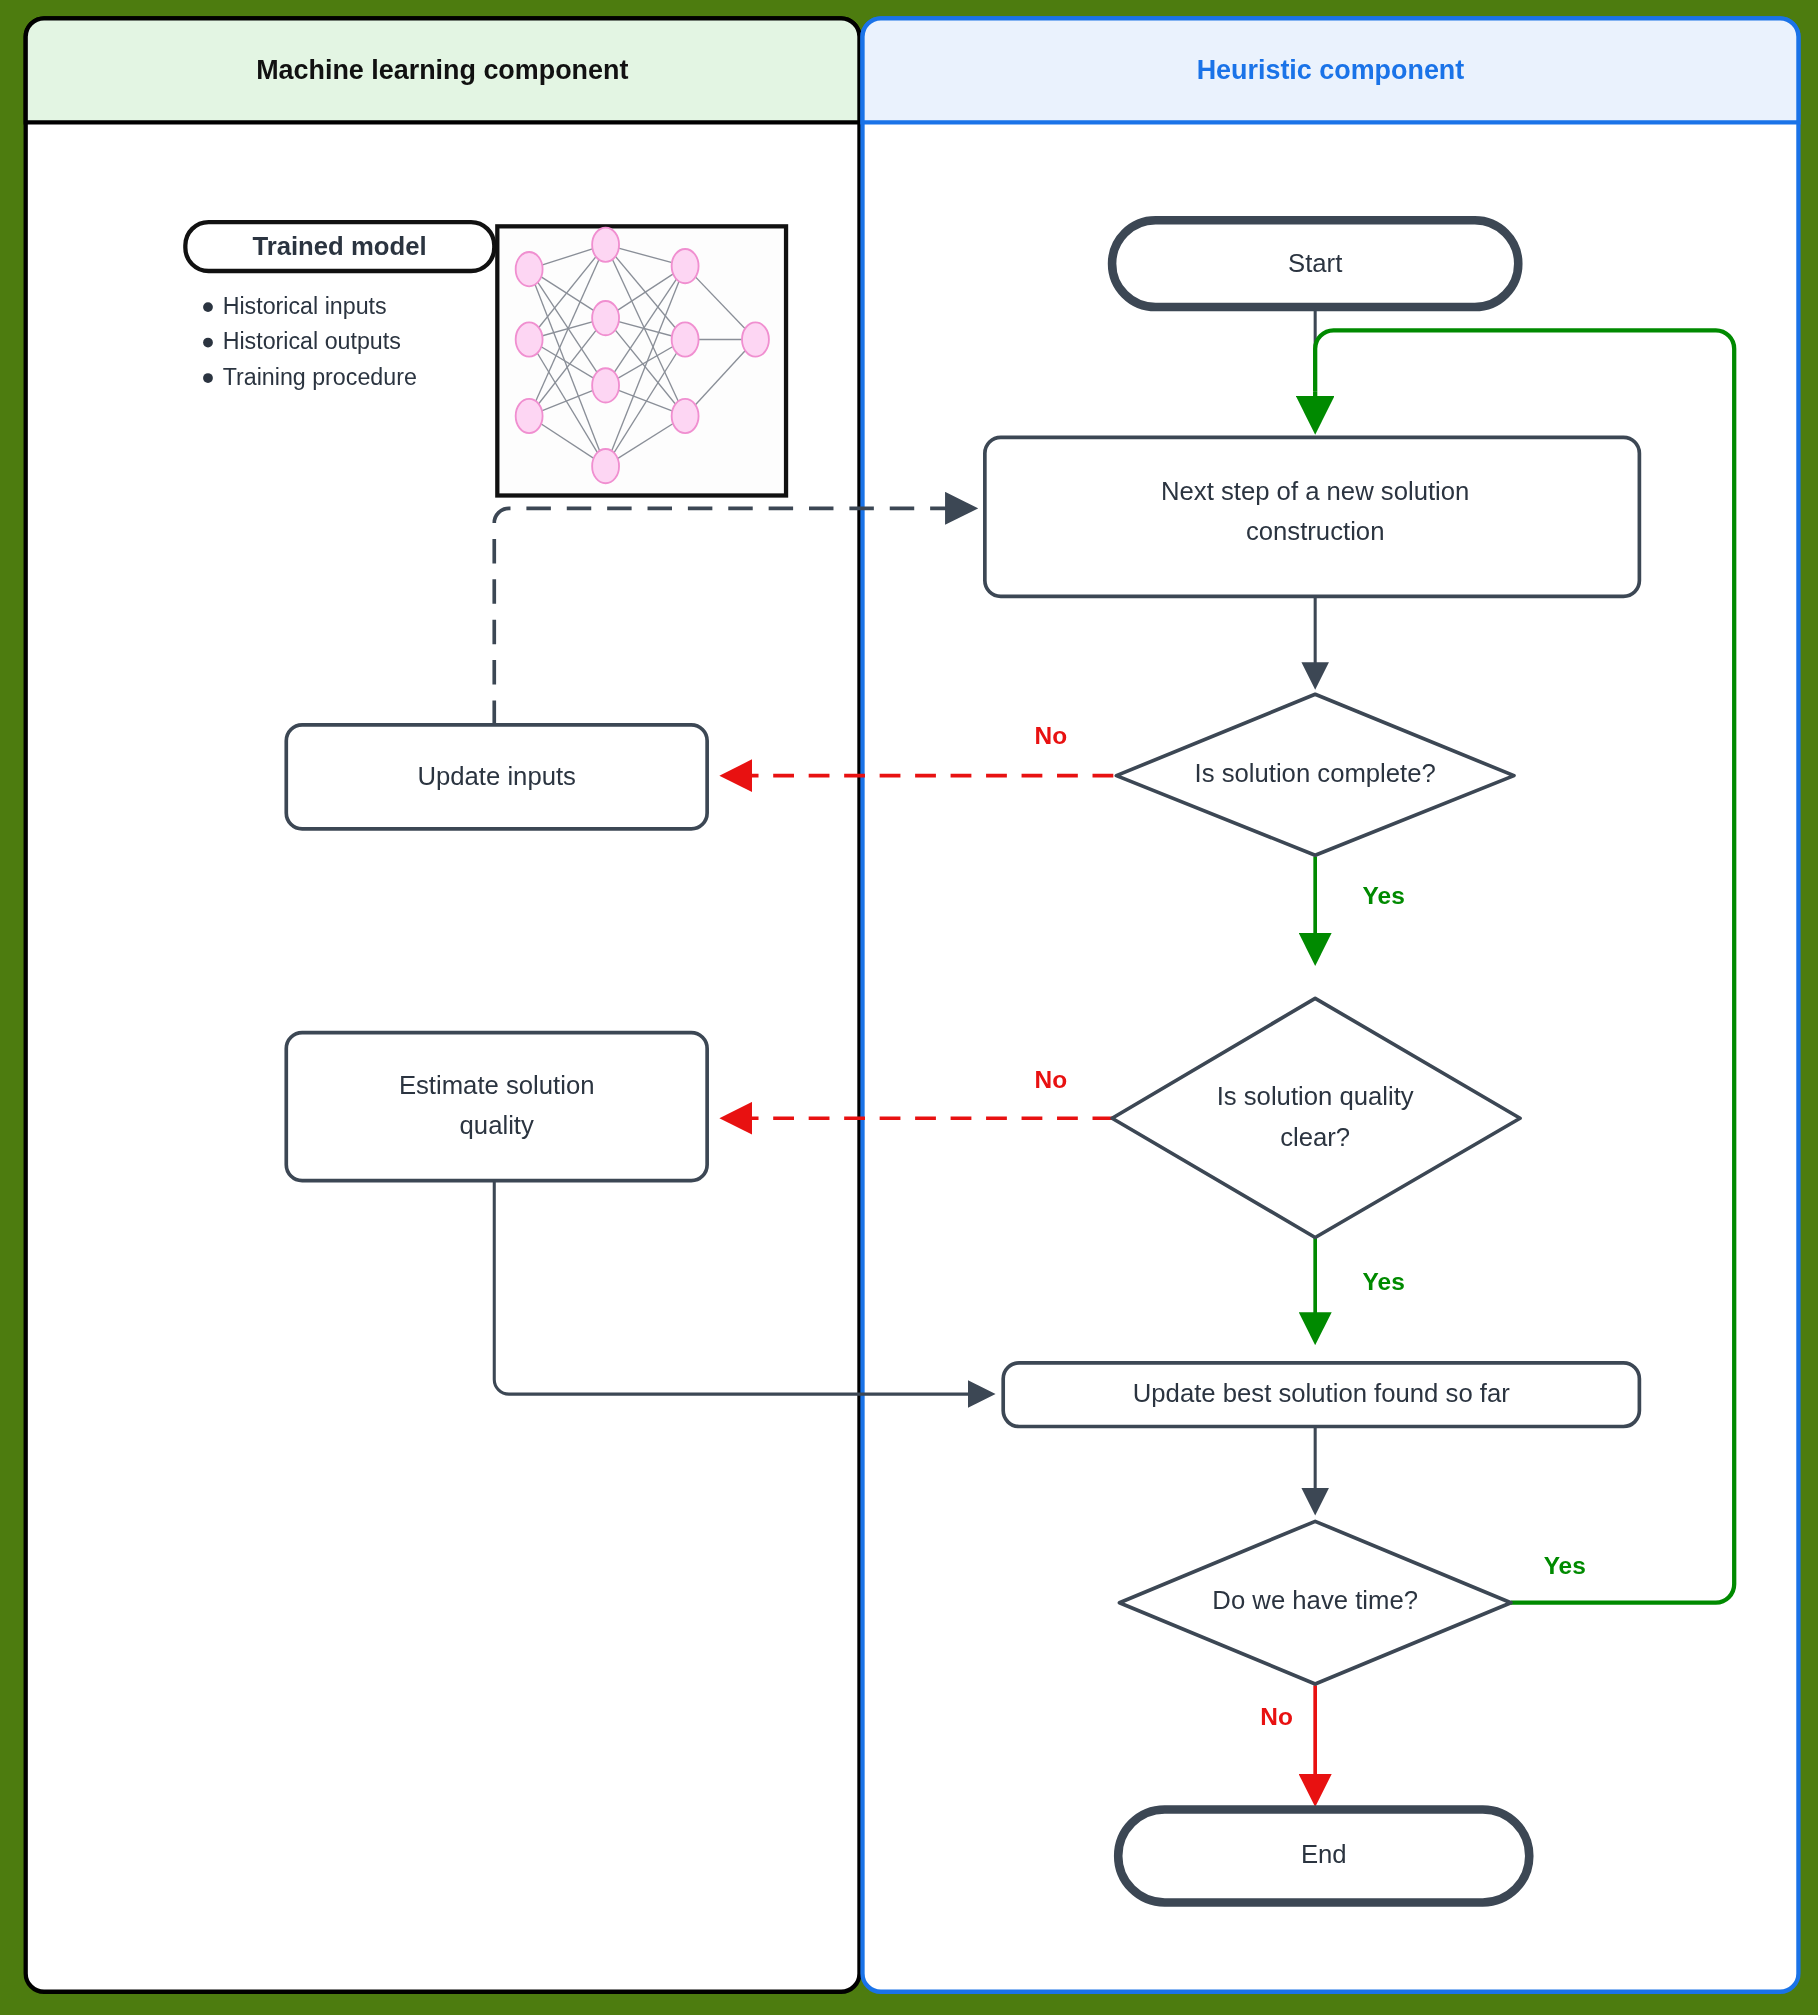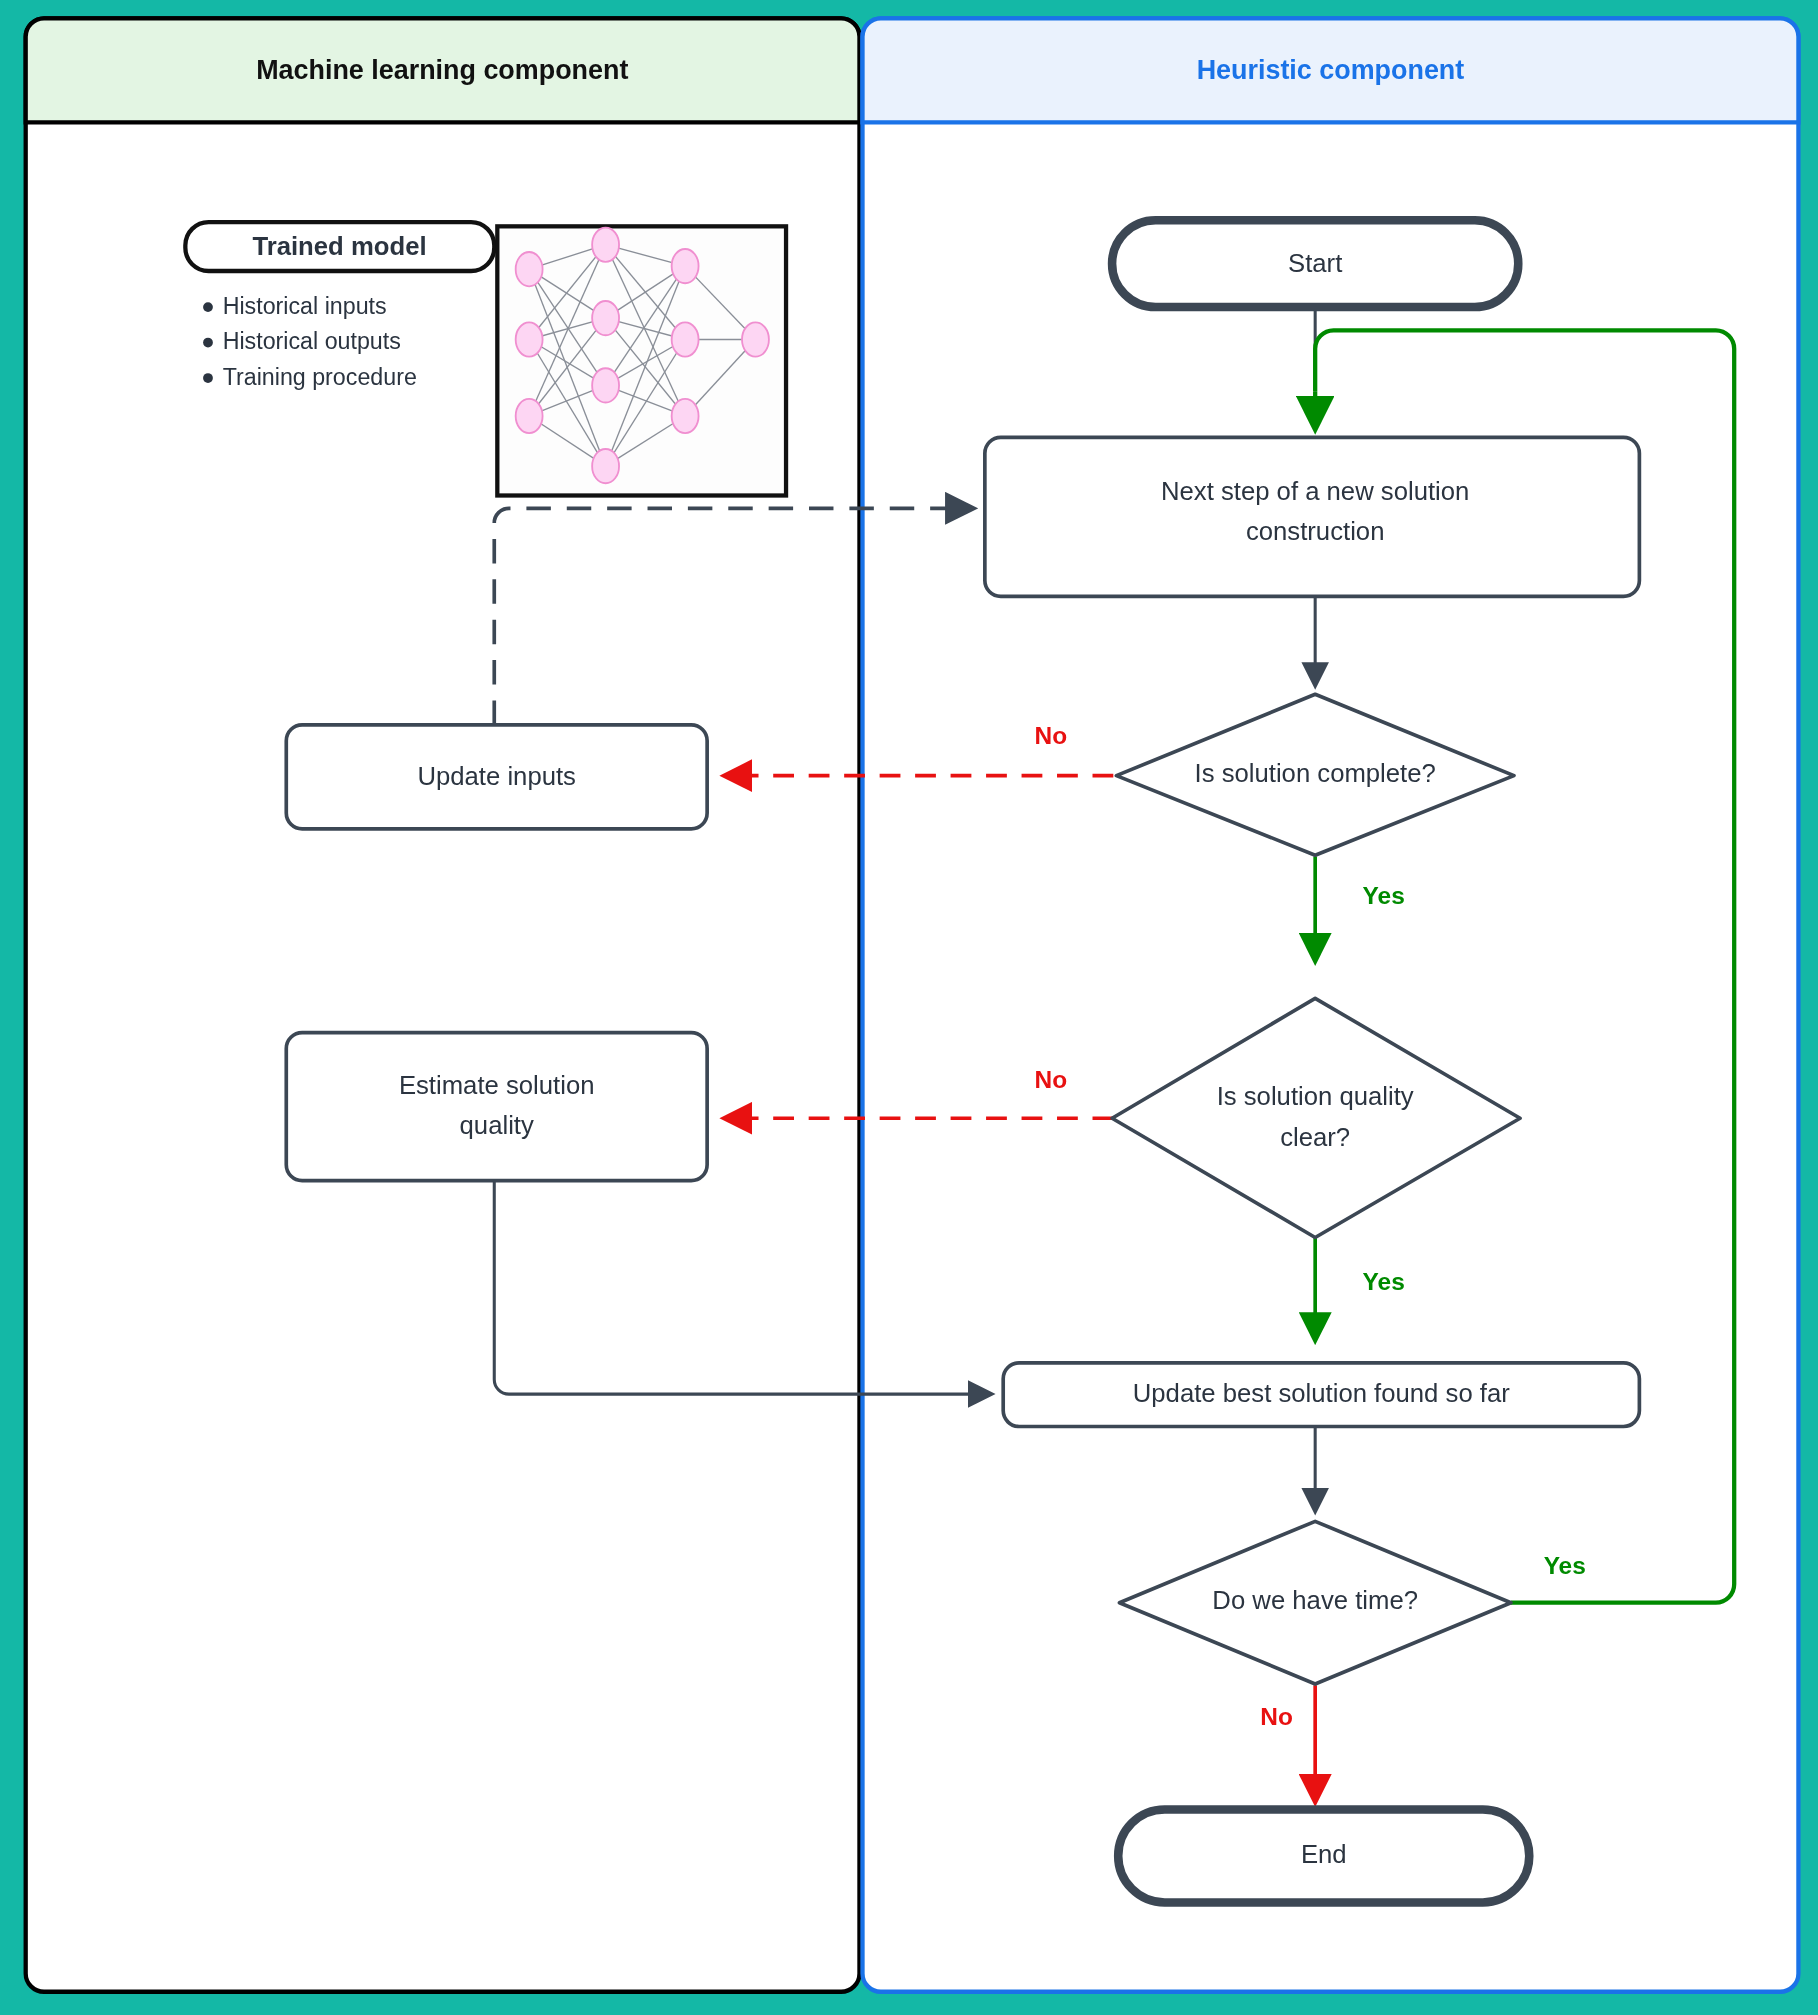--- a/index.html
+++ b/index.html
@@ -1,17 +1,17 @@
 <!DOCTYPE html>
 <html style="font-size:9.8px"><head>
 <meta charset="utf-8">
 <style>
   html,body{margin:0;padding:0;background:#fff;}
   body{font-family:"Liberation Sans",sans-serif;}
-  #canvas{position:relative;width:1818px;height:2015px;overflow:hidden;background:#14b8a6;}
+  #canvas{position:relative;width:1818px;height:2015px;overflow:hidden;background:#4d7c0f;}
   svg#chart{position:absolute;left:0;top:0;width:1818px;height:2015px;}
   .lane-title{font-weight:bold;font-size:44px;}
   .node-text{font-size:42px;fill:#2b3440;}
   .edge-label{font-size:40px;font-weight:bold;}
   .tm-title{font-weight:bold;font-size:42px;fill:#2b3440;}
   .tm-bullet{font-size:38px;fill:#2b3440;}
 </style>
 </head>
 <body>
 

